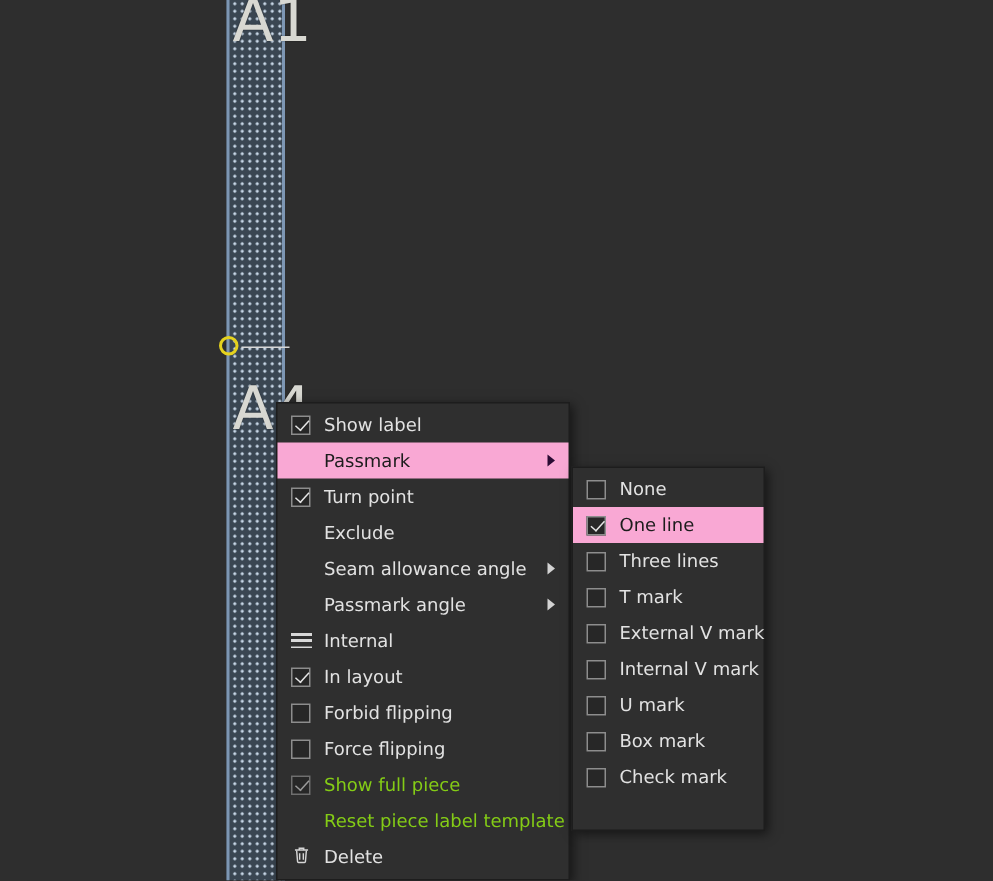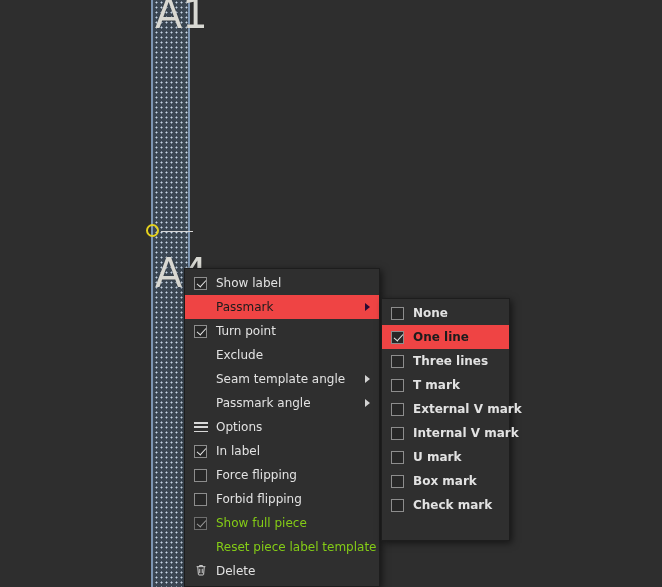--- a/index.html
+++ b/index.html
@@ -82,40 +82,39 @@
     z-index: 20;
   }
   #main-menu {
     left: 166px;
     top: 268px;
     width: 196px;
     height: 319px;
   }
   #sub-menu {
     left: 363px;
-    top: 298px;
+    top: 311px;
     width: 129px;
     height: 243px;
-    font-weight: bold;
   }
 
   .menu-item {
     position: relative;
     display: flex;
     align-items: center;
     height: 24px;
     padding: 0 8px 0 9px;
     color: #e2e2e2;
     font-size: 12px;
     white-space: nowrap;
     box-sizing: border-box;
     cursor: default;
   }
   .menu-item.highlight {
-    background: #ef4444;
+    background: #f9a8d4;
     color: #1c1c1c;
   }
   .menu-item.disabled {
     color: #84cc16;
   }
 
   .mi-slot {
     width: 22px;
     min-width: 22px;
     display: flex;
@@ -212,55 +211,55 @@
           <span class="cbox checked"></span>
         </span>
         <span class="mi-label">Turn point</span>
       </div>
       <div class="menu-item">
         <span class="mi-slot"></span>
         <span class="mi-label">Exclude</span>
       </div>
       <div class="menu-item">
         <span class="mi-slot"></span>
-        <span class="mi-label">Seam template angle</span>
+        <span class="mi-label">Seam allowance angle</span>
         <span class="arrow"></span>
       </div>
       <div class="menu-item">
         <span class="mi-slot"></span>
         <span class="mi-label">Passmark angle</span>
         <span class="arrow"></span>
       </div>
       <div class="menu-item">
         <span class="mi-slot">
           <span class="hamburger">
             <span></span>
             <span></span>
             <span></span>
           </span>
         </span>
-        <span class="mi-label">Options</span>
-      </div>
-      <div class="menu-item">
-        <span class="mi-slot">
-          <span class="cbox checked"></span>
-        </span>
-        <span class="mi-label">In label</span>
+        <span class="mi-label">Internal</span>
+      </div>
+      <div class="menu-item">
+        <span class="mi-slot">
+          <span class="cbox checked"></span>
+        </span>
+        <span class="mi-label">In layout</span>
+      </div>
+      <div class="menu-item">
+        <span class="mi-slot">
+          <span class="cbox"></span>
+        </span>
+        <span class="mi-label">Forbid flipping</span>
       </div>
       <div class="menu-item">
         <span class="mi-slot">
           <span class="cbox"></span>
         </span>
         <span class="mi-label">Force flipping</span>
-      </div>
-      <div class="menu-item">
-        <span class="mi-slot">
-          <span class="cbox"></span>
-        </span>
-        <span class="mi-label">Forbid flipping</span>
       </div>
       <div class="menu-item disabled">
         <span class="mi-slot">
           <span class="cbox checked"></span>
         </span>
         <span class="mi-label">Show full piece</span>
       </div>
       <div class="menu-item disabled">
         <span class="mi-slot"></span>
         <span class="mi-label">Reset piece label template</span>

